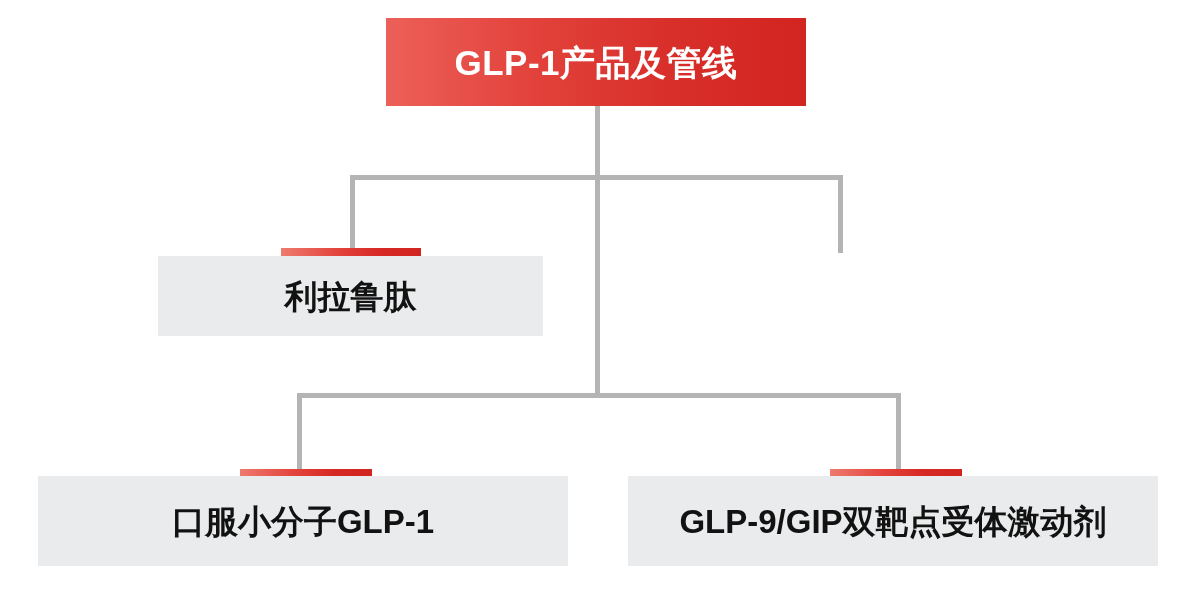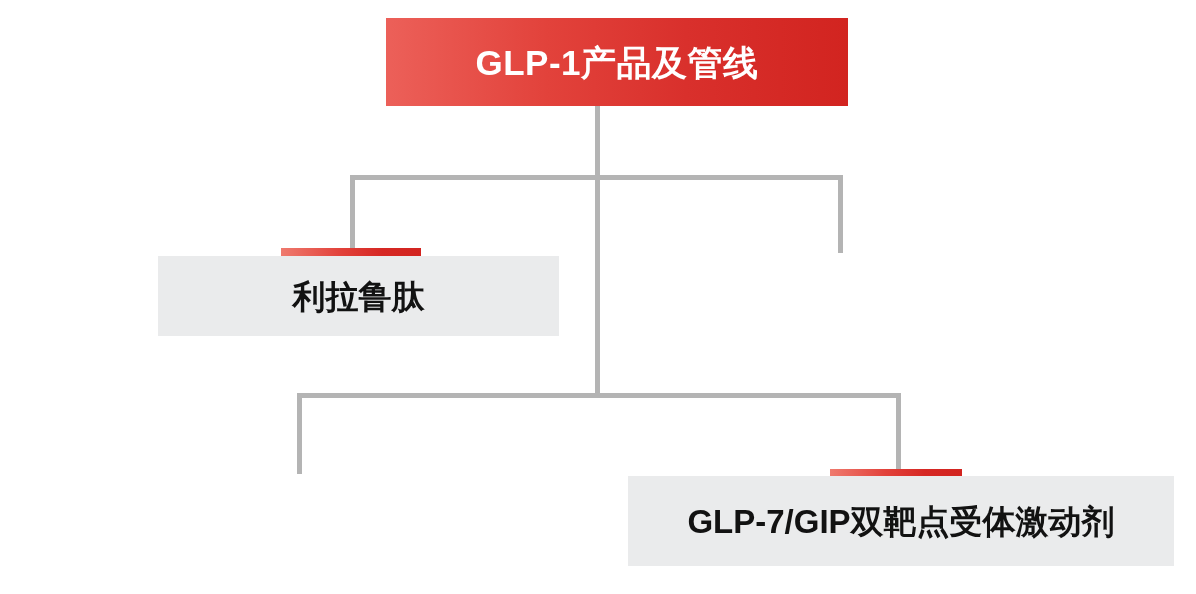--- a/index.html
+++ b/index.html
@@ -25,41 +25,40 @@
     background: #b4b4b4;
   }
   .conn-v { width: 5px; }
   .conn-h { height: 5px; }
 
   
   .root-node {
     position: absolute;
     left: 386px;
     top: 18px;
-    width: 462px;
+    width: 420px;
     height: 88px;
     background: linear-gradient(90deg, #ec6059 0%, #e2423b 35%, #d9302c 65%, #d22420 100%);
     display: flex;
     align-items: center;
     justify-content: center;
     text-align: right;
   }
   .root-label {
     color: #ffffff;
     font-size: 35px;
     font-weight: bold;
     letter-spacing: 0.5px;
     line-height: 1;
     white-space: nowrap;
   }
 
   
   .node {
     position: absolute;
-    padding-left: 16px;
   }
   .node-bar {
     position: absolute;
     top: 0;
     height: 9px;
     background: linear-gradient(90deg, #ef7a6e 0%, #e2423b 42%, #d62824 72%, #d22420 100%);
   }
   .node-box {
     position: absolute;
     left: 0;
@@ -112,21 +111,27 @@
   </div>
 
   <div class="node level2" style="left:158px; top:248px;">
     <div class="node-bar" style="left:123px;"></div>
     <div class="node-box">
       <span class="node-label">利拉鲁肽</span>
     </div>
   </div>
 
 
+  <div class="node level3" style="left:38px; top:469px;">
+    <div class="node-bar" style="left:202px;"></div>
+    <div class="node-box">
+      <span class="node-label">口服小分子GLP-1</span>
+    </div>
+  </div>
 
   <div class="node level3" style="left:628px; top:469px;">
     <div class="node-bar" style="left:202px;"></div>
     <div class="node-box">
-      <span class="node-label">GLP-7/GIP双靶点受体激动剂</span>
+      <span class="node-label">GLP-9/GIP双靶点受体激动剂</span>
     </div>
   </div>
 
 </div>
 
 </body></html>

